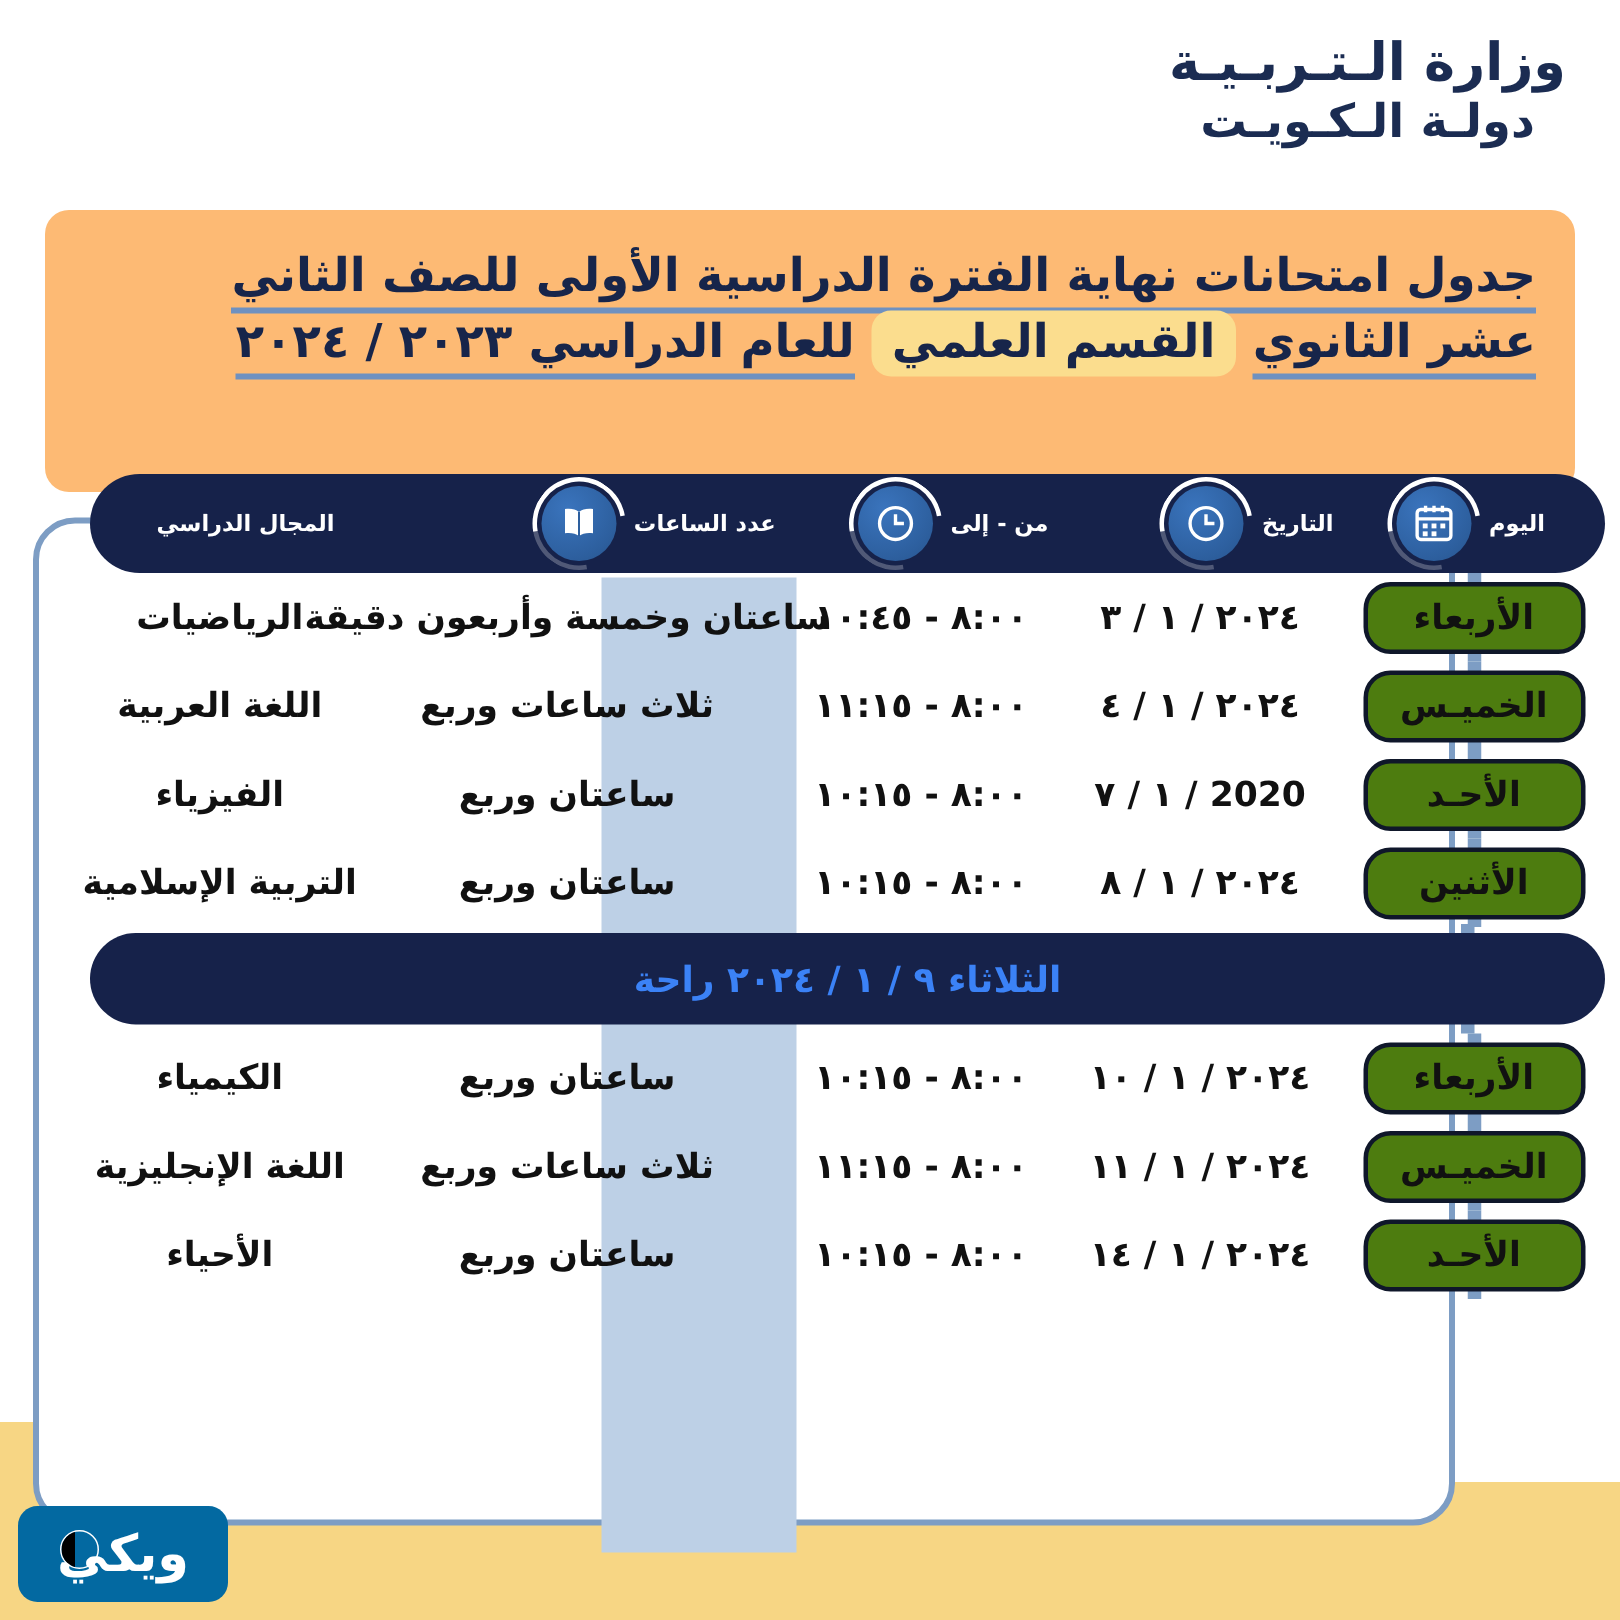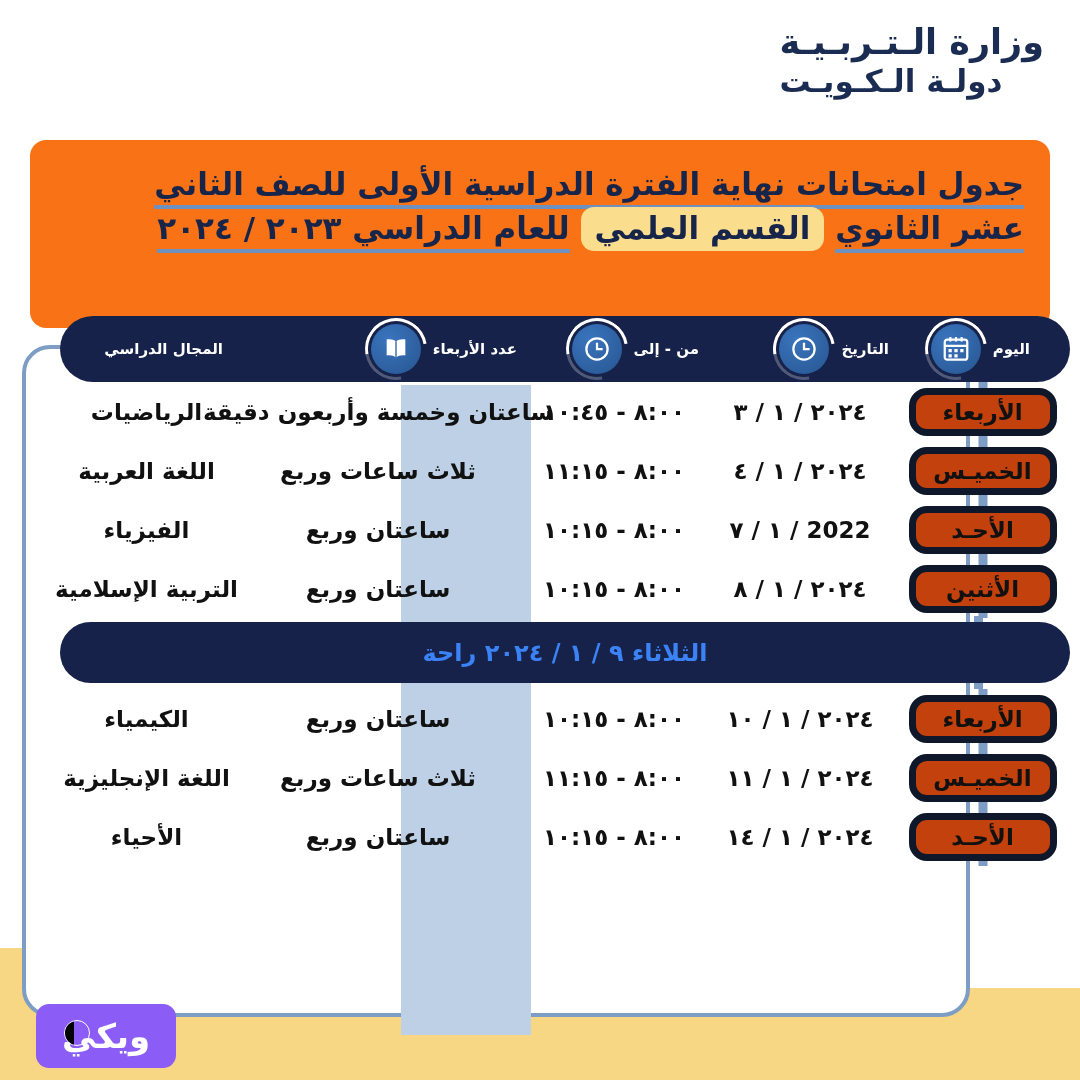--- a/index.html
+++ b/index.html
@@ -33,21 +33,21 @@
     height: 70px;
     background: #f7d684;
     border-top-right-radius: 70px;
   }
 
   
   #ministry-header {
     position: absolute;
     top: 22px;
     right: 36px;
-    text-align: left;
+    text-align: center;
     color: #1b2c52;
     line-height: 1.18;
   }
   #ministry-line1 {
     font-size: 35px;
     font-weight: bold;
     letter-spacing: 2px;
     white-space: nowrap;
   }
   #ministry-line2 {
@@ -57,21 +57,21 @@
     white-space: nowrap;
   }
 
   
   #title-banner {
     position: absolute;
     top: 140px;
     left: 30px;
     right: 30px;
     height: 188px;
-    background: #f97316;
+    background: #fdba74;
     border-radius: 16px;
     box-sizing: border-box;
     padding: 22px 26px 0 26px;
     color: #17254a;
   }
   .title-line {
     font-size: 31px;
     font-weight: bold;
     line-height: 1.42;
     white-space: nowrap;
@@ -201,22 +201,22 @@
     width: 175px;
     justify-content: center;
     position: relative;
   }
   .c-date  { width: 190px; justify-content: center; }
   .c-time  { width: 182px; justify-content: center; }
   .c-hours { width: 290px; justify-content: center; }
   .c-field { width: 173px; justify-content: center; }
 
   .day-badge {
-    background: #c2410c;
-    border: 7px solid #0f172a;
+    background: #4d7c0f;
+    border: 3px solid #0f172a;
     border-radius: 18px;
     width: 148px;
     height: 48px;
     display: flex;
     align-items: center;
     justify-content: center;
     font-size: 23px;
     font-weight: bold;
     color: #111111;
     position: relative;
@@ -262,25 +262,25 @@
     bottom: -6px;
     right: 87px;
     width: 9px;
     background: #7d9dc4;
     z-index: 1;
   }
 
   
   #wiki-logo {
     position: absolute;
-    left: 36px;
+    left: 12px;
     bottom: 12px;
     width: 140px;
     height: 64px;
-    background: #8b5cf6;
+    background: #0369a1;
     border-radius: 13px;
     display: flex;
     align-items: center;
     justify-content: center;
     z-index: 5;
   }
   #wiki-logo-inner {
     position: relative;
     display: flex;
     align-items: center;
@@ -385,21 +385,21 @@
         <span class="disc">
           <svg width="30" height="30" viewBox="0 0 24 24" fill="none" stroke="#ffffff" stroke-width="1.8">
             <circle cx="12" cy="12" r="8.5"></circle>
             <polyline points="12,7 12,12 16.5,12"></polyline>
           </svg>
         </span>
       </span>
     </div>
 
     <div class="hcell h-hours">
-      <span class="hlabel">عدد الأربعاء</span>
+      <span class="hlabel">عدد الساعات</span>
       <span class="hicon">
         <span class="ring"></span>
         <span class="disc">
           <svg width="32" height="32" viewBox="0 0 24 24">
             <path d="M12 6.2C10.3 4.9 7.9 4.4 5 4.8v12.1c2.9-0.4 5.3 0.1 7 1.4V6.2z" fill="#ffffff"></path>
             <path d="M12 6.2c1.7-1.3 4.1-1.8 7-1.4v12.1c-2.9-0.4-5.3 0.1-7 1.4V6.2z" fill="#ffffff"></path>
             <line x1="12" y1="6.2" x2="12" y2="18.3" stroke="#2d5f9e" stroke-width="1"></line>
           </svg>
         </span>
       </span>
@@ -429,21 +429,21 @@
         <div class="cell c-date">٢٠٢٤ / ١ / ٤</div>
         <div class="cell c-time">٨:٠٠ - ١١:١٥</div>
         <div class="cell c-hours">ثلاث ساعات وربع</div>
         <div class="cell c-field">اللغة العربية</div>
       </div>
       <div class="row">
         <div class="cell c-day">
           <span class="day-connector"></span>
           <span class="day-badge">الأحـد</span>
         </div>
-        <div class="cell c-date">2022 / ١ / ٧</div>
+        <div class="cell c-date">2020 / ١ / ٧</div>
         <div class="cell c-time">٨:٠٠ - ١٠:١٥</div>
         <div class="cell c-hours">ساعتان وربع</div>
         <div class="cell c-field">الفيزياء</div>
       </div>
       <div class="row">
         <div class="cell c-day">
           <span class="day-connector"></span>
           <span class="day-badge">الأثنين</span>
         </div>
         <div class="cell c-date">٢٠٢٤ / ١ / ٨</div>

